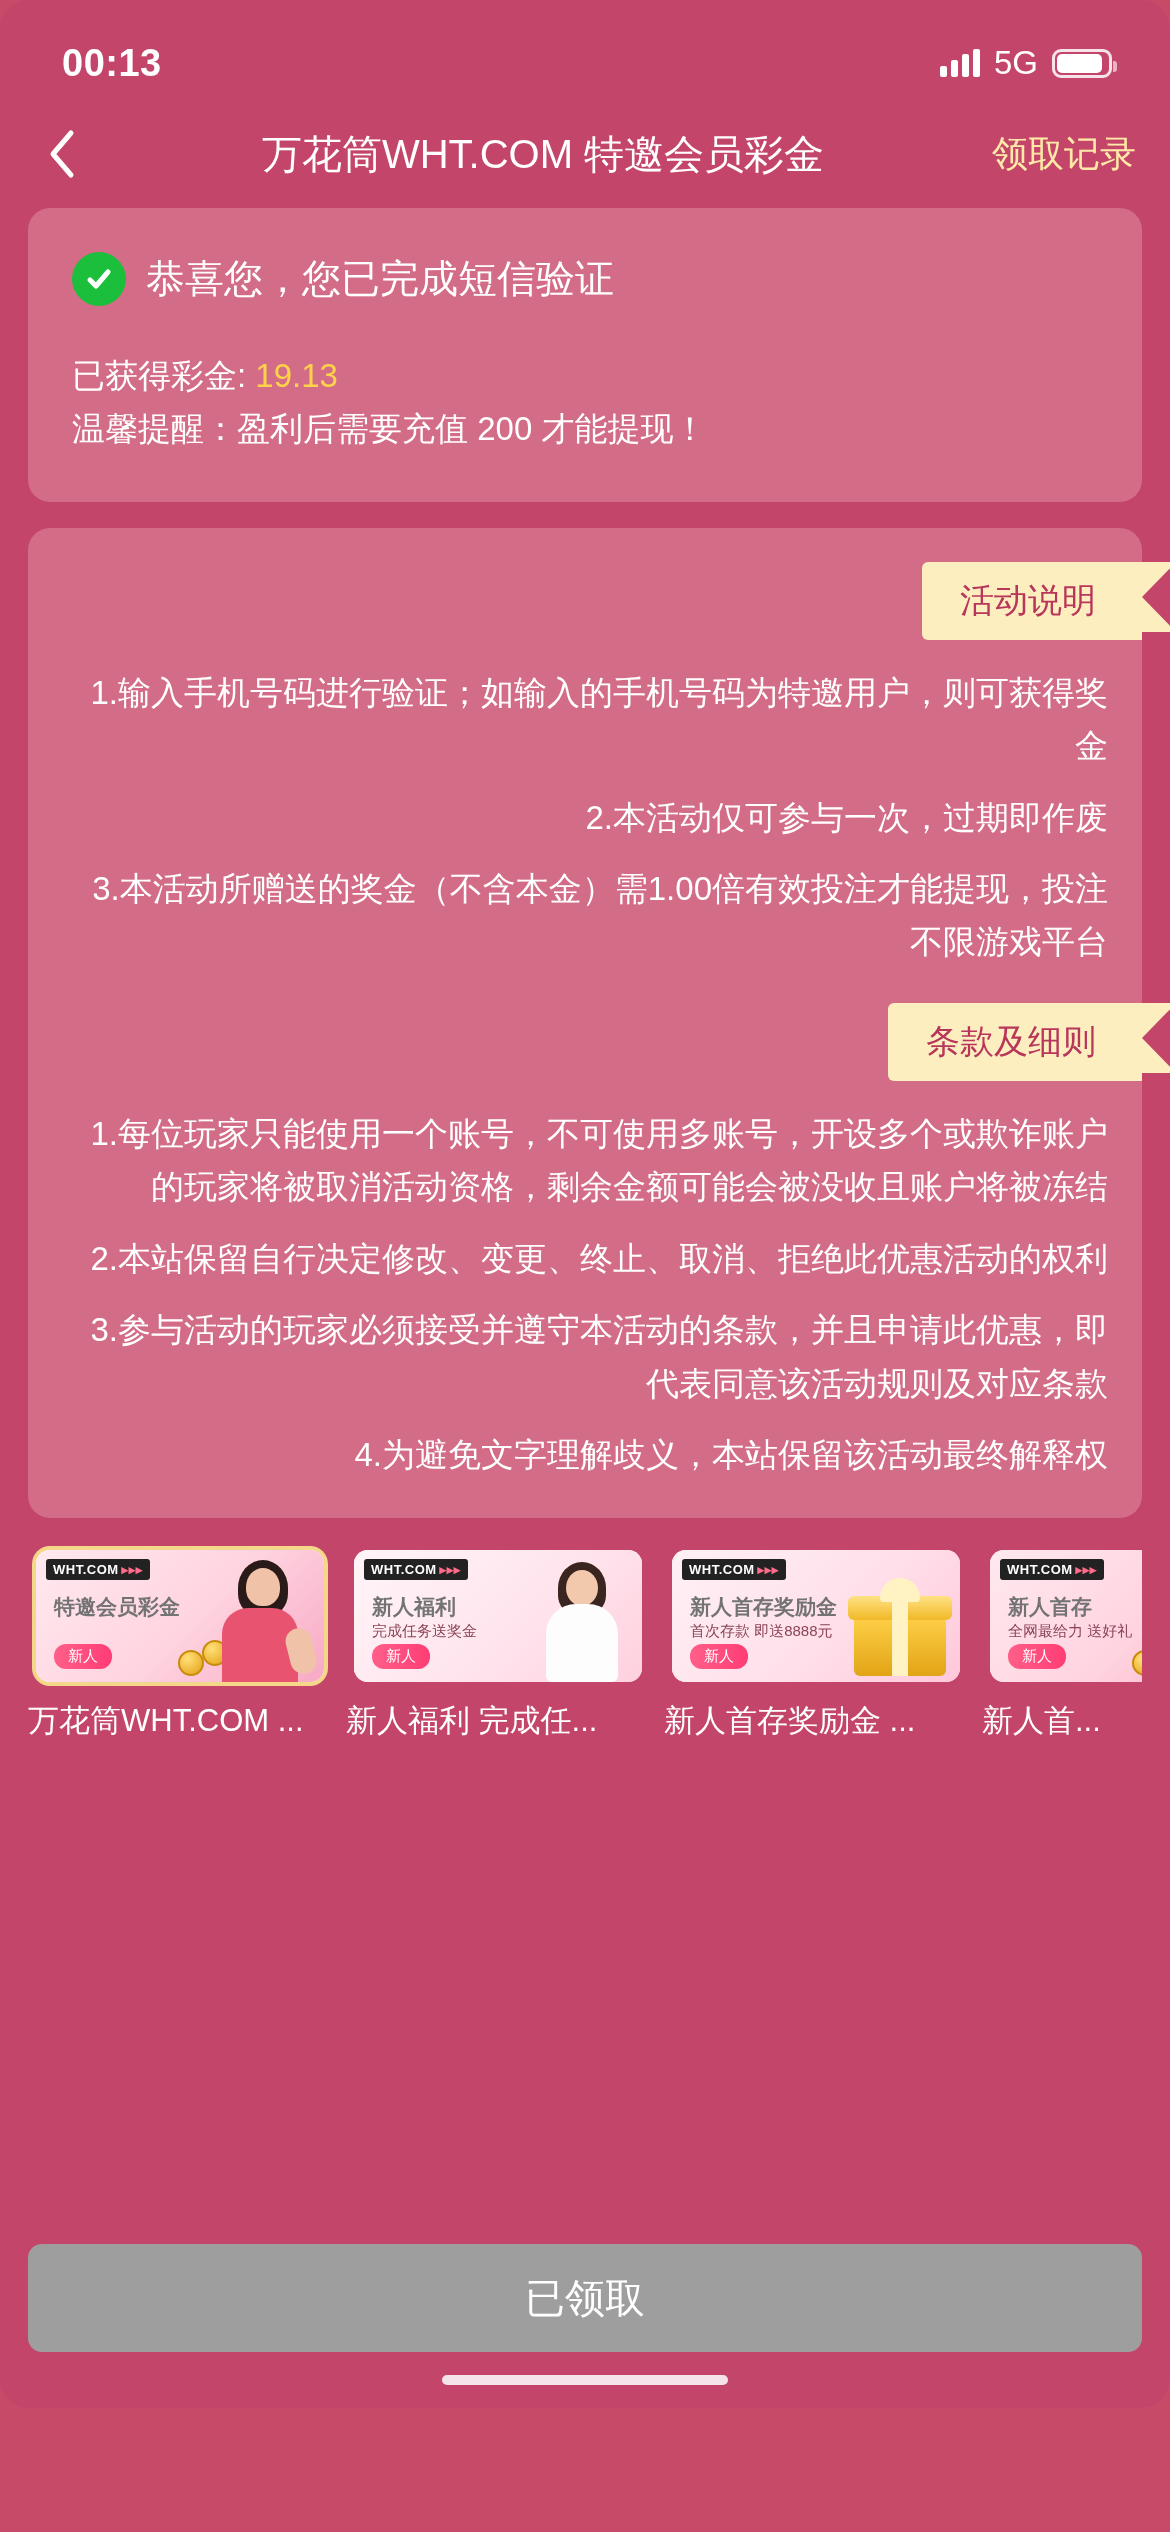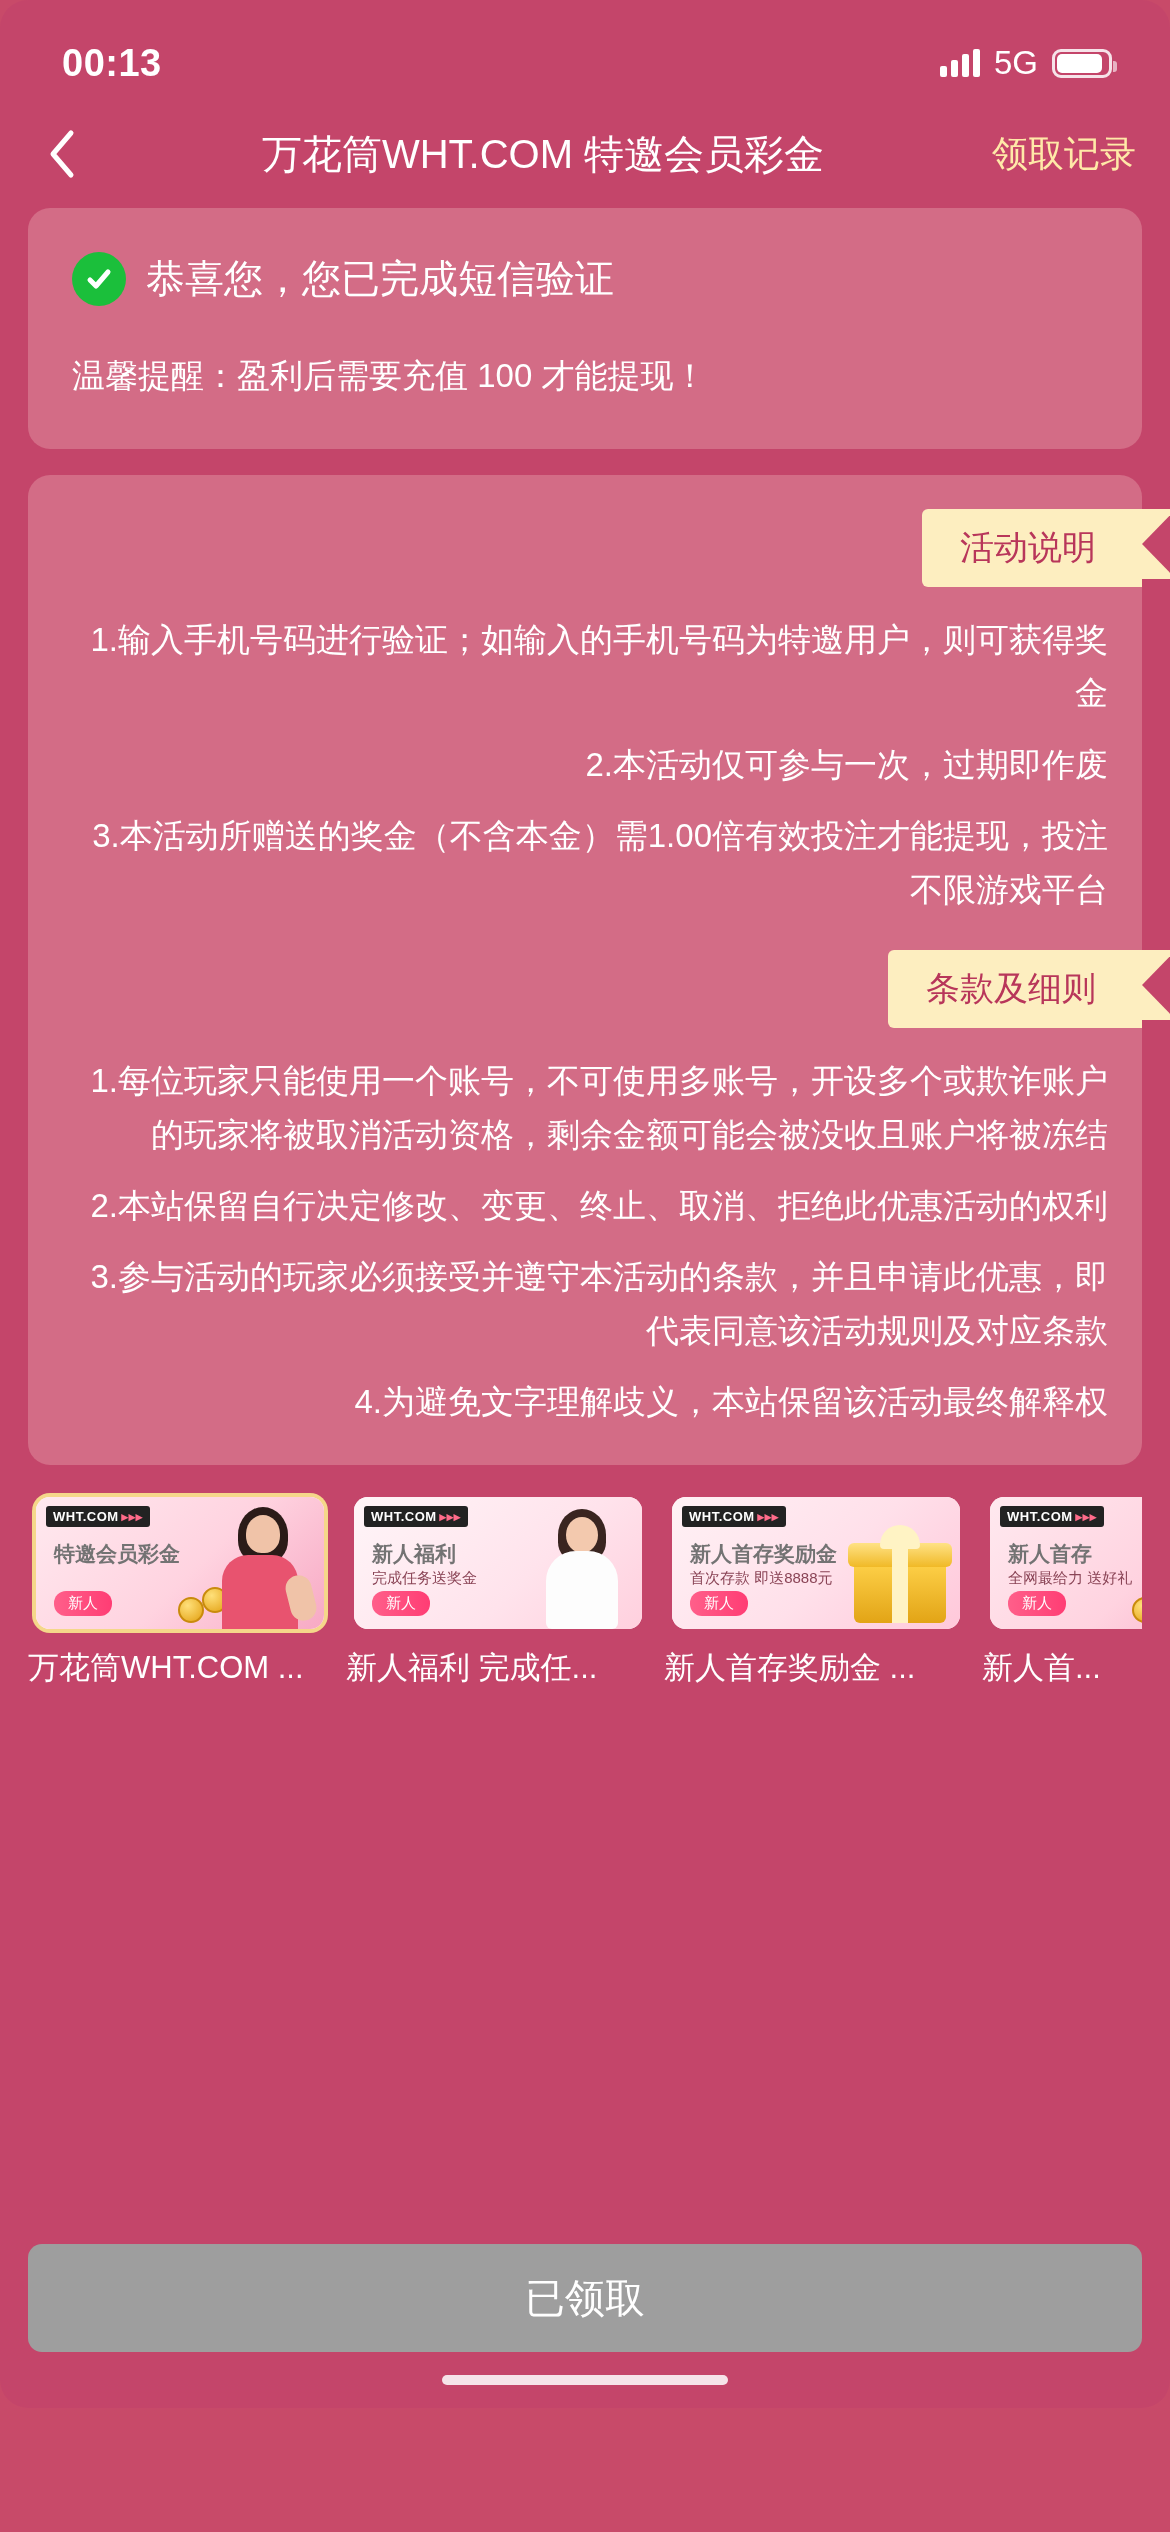--- a/index.html
+++ b/index.html
@@ -375,21 +375,24 @@
     <div class="card success-card">
       <div class="success-row">
         <span class="check-icon">
           <svg width="32" height="32" viewBox="0 0 32 32">
               <polyline points="7,17 13,23 25,9" fill="none" stroke="#ffffff" stroke-width="5" stroke-linecap="round" stroke-linejoin="round"></polyline>
             </svg>
         </span>
         <span class="success-text">恭喜您，您已完成短信验证</span>
       </div>
       <div class="info-line">
-        <span>温馨提醒：</span><span>盈利后需要充值 </span><span class="num">100</span><span> 才能提现！</span>
+        <span>已获得彩金: </span><span class="amount">19.13</span>
+      </div>
+      <div class="info-line">
+        <span>温馨提醒：</span><span>盈利后需要充值 </span><span class="num">200</span><span> 才能提现！</span>
       </div>
     </div>
 
     <div class="card rules-card">
       <div class="ribbon">活动说明</div>
       <p class="para">1.输入手机号码进行验证；如输入的手机号码为特邀用户，则可获得奖金</p>
       <p class="para">2.本活动仅可参与一次，过期即作废</p>
       <p class="para">3.本活动所赠送的奖金（不含本金）需1.00倍有效投注才能提现，投注不限游戏平台</p>
 
       <div class="ribbon">条款及细则</div>

